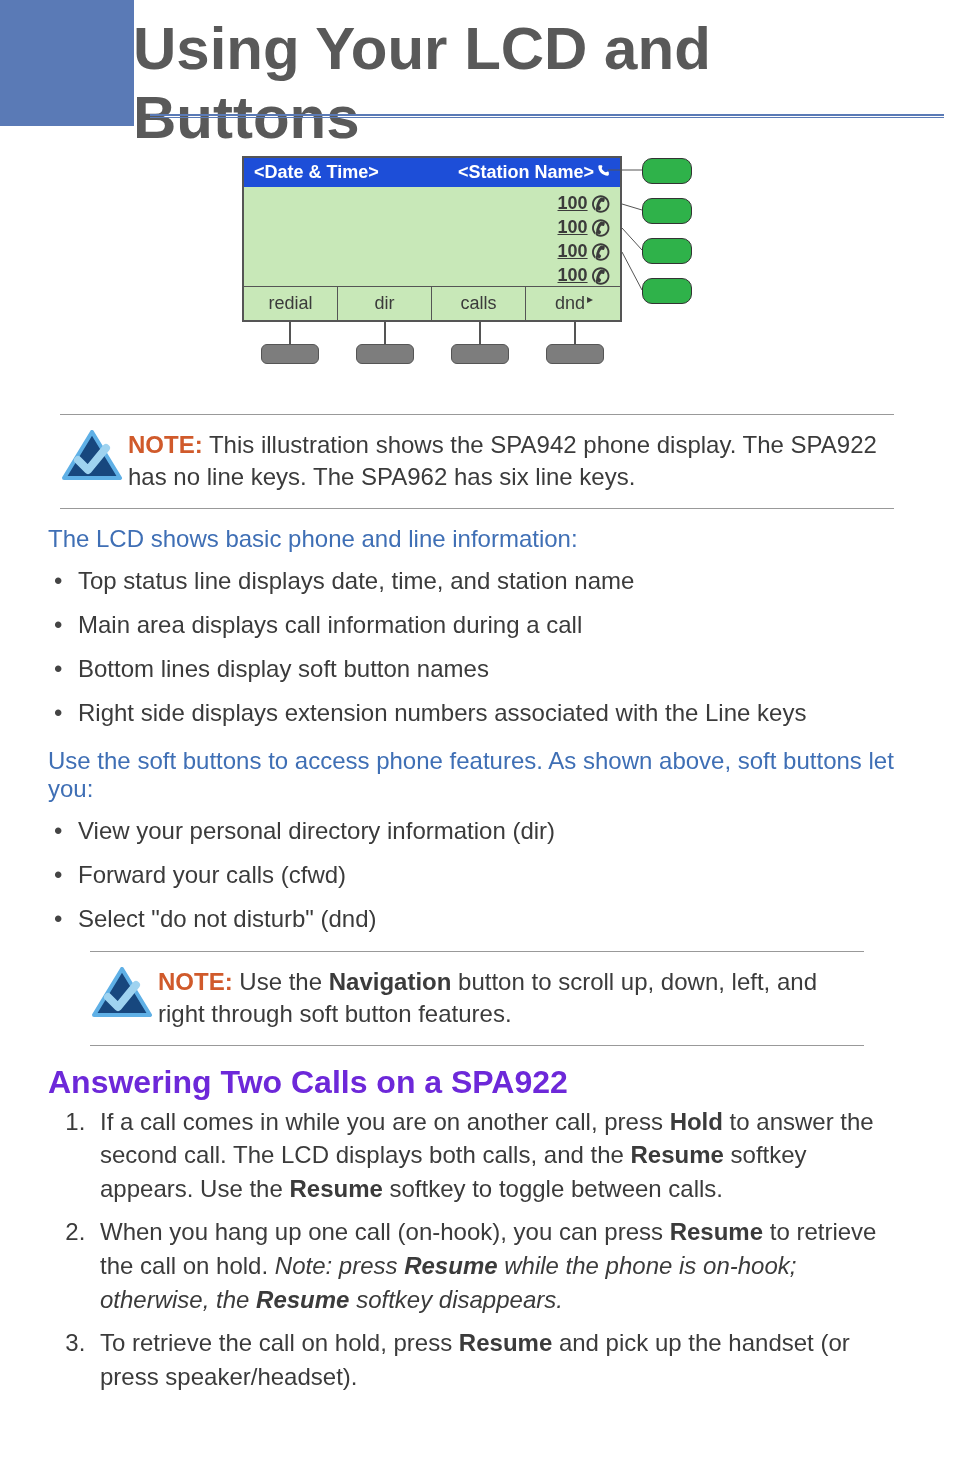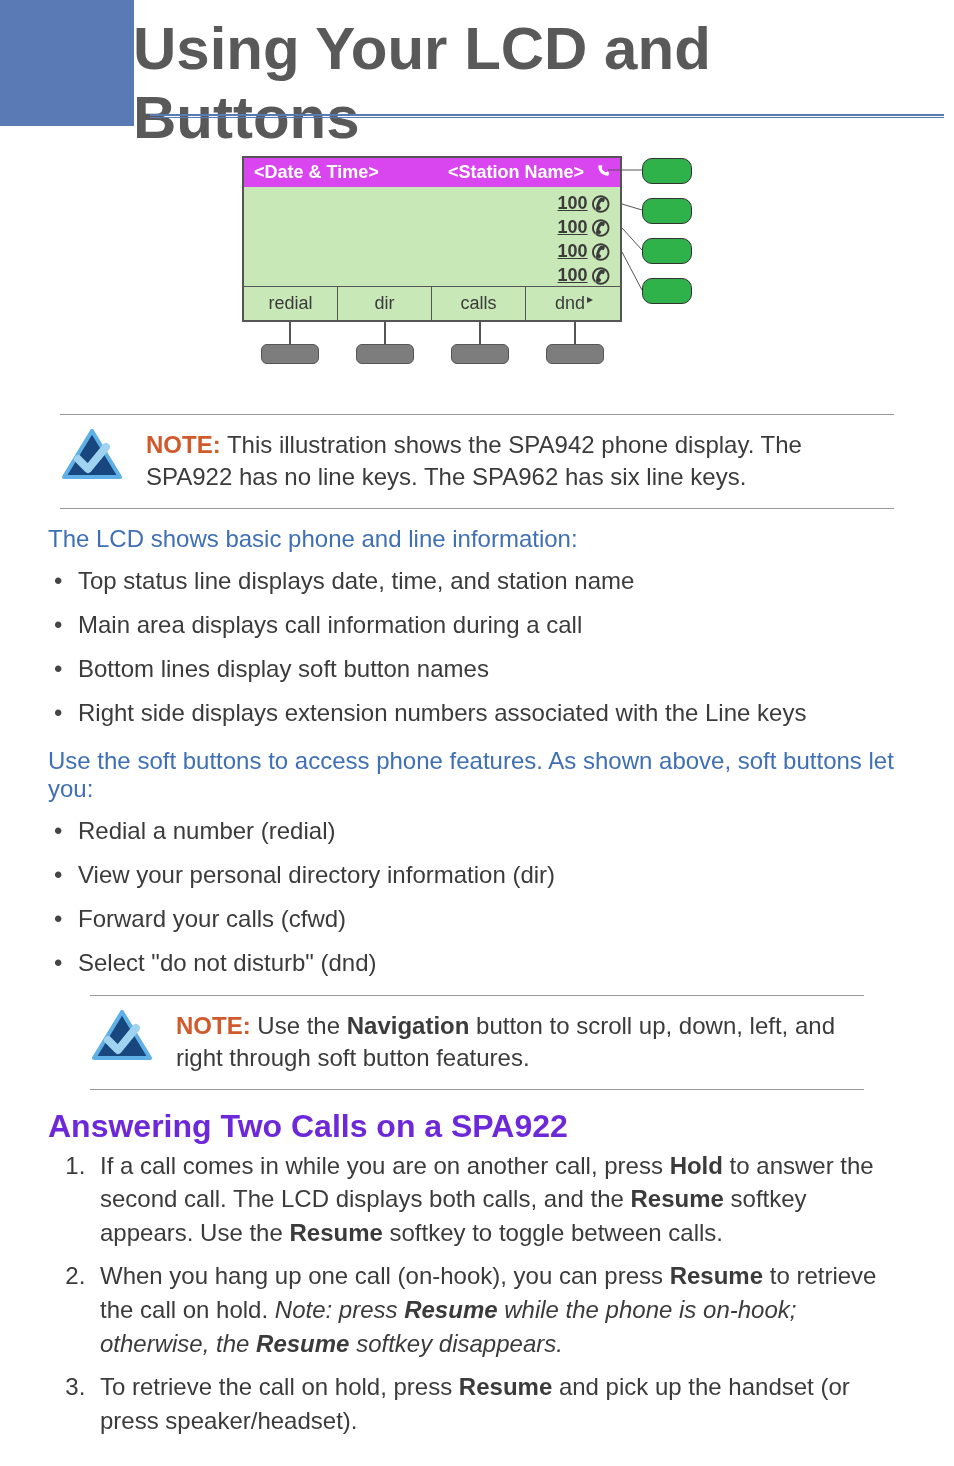--- a/index.html
+++ b/index.html
@@ -51,30 +51,30 @@
   }
   .lcd {
     position: absolute;
     left: 0;
     top: 0;
     width: 380px;
     border: 2px solid #555;
     background: #c8e8b8;
   }
   .lcd-top {
-    background: #d946ef;
+    background: #1d4ed8;
     color: #fff;
     font-family: Arial, sans-serif;
     font-weight: 700;
     font-size: 18px;
     padding: 4px 10px;
     display: flex;
     justify-content: space-between;
   }
-  .lcd-top .right { display:flex; align-items:flex-start; gap:12px; }
+  .lcd-top .right { display:flex; align-items:flex-start; gap:2px; }
   .lcd-mid {
     height: 100px;
     position: relative;
     border-bottom: 1px solid #555;
   }
   .ext-col {
     position: absolute;
     right: 10px;
     top: 4px;
     text-align: center;
@@ -130,22 +130,22 @@
   }
   .connectors svg { position:absolute; left:350px; top:0; overflow:visible; }
 
   
   .note-block {
     margin: 0 60px 3px 60px;
     border-top: 1px solid #999;
     border-bottom: 1px solid #999;
     padding: 14px 0 14px 0;
     display: flex;
-    align-items: center;
-    gap: 22px;
+    align-items: flex-end;
+    gap: 4px;
     font-size: 24px;
     line-height: 1.35;
   }
   .note-icon {
     flex: 0 0 64px;
     height: 64px;
   }
   .note-text .label {
     color: #d05a2b;
     font-weight: 700;
@@ -291,21 +291,20 @@
   <div class="blue-head">The LCD shows basic phone and line information:</div>
   <ul class="bul">
     <li>Top status line displays date, time, and station name</li>
     <li>Main area displays call information during a call</li>
     <li>Bottom lines display soft button names</li>
     <li>Right side displays extension numbers associated with the Line keys</li>
   </ul>
 
   <div class="blue-head">Use the soft buttons to access phone features. As shown above, soft buttons let you:</div>
   <ul class="bul">
-    <li>Redial a number (redial)</li>
     <li>View your personal directory information (dir)</li>
     <li> Forward your calls (cfwd)</li>
     <li>Select "do not disturb" (dnd)</li>
   </ul>
 </div>
 
 <div class="note-block" style="margin-left:90px; margin-right:90px;">
   <div class="note-icon">
     <svg viewBox="0 0 64 64" width="64" height="64">
       <polygon points="32,2 60,48 4,48" fill="#17477e"></polygon>

